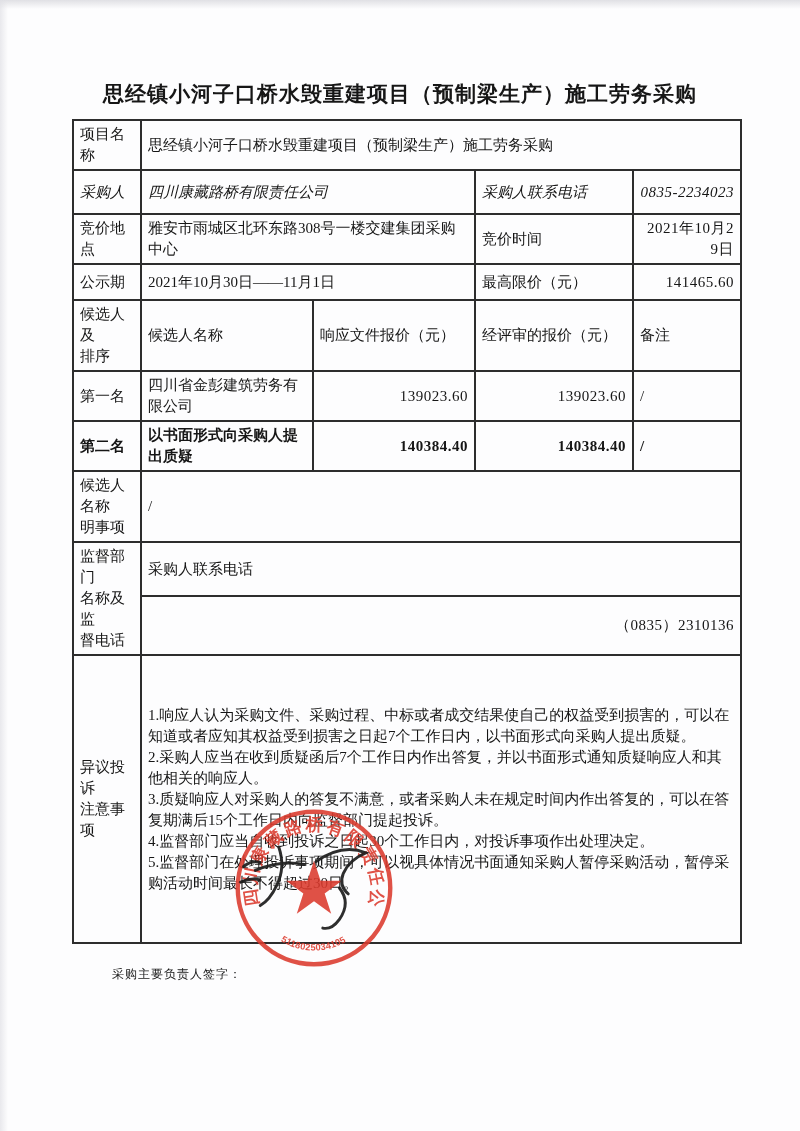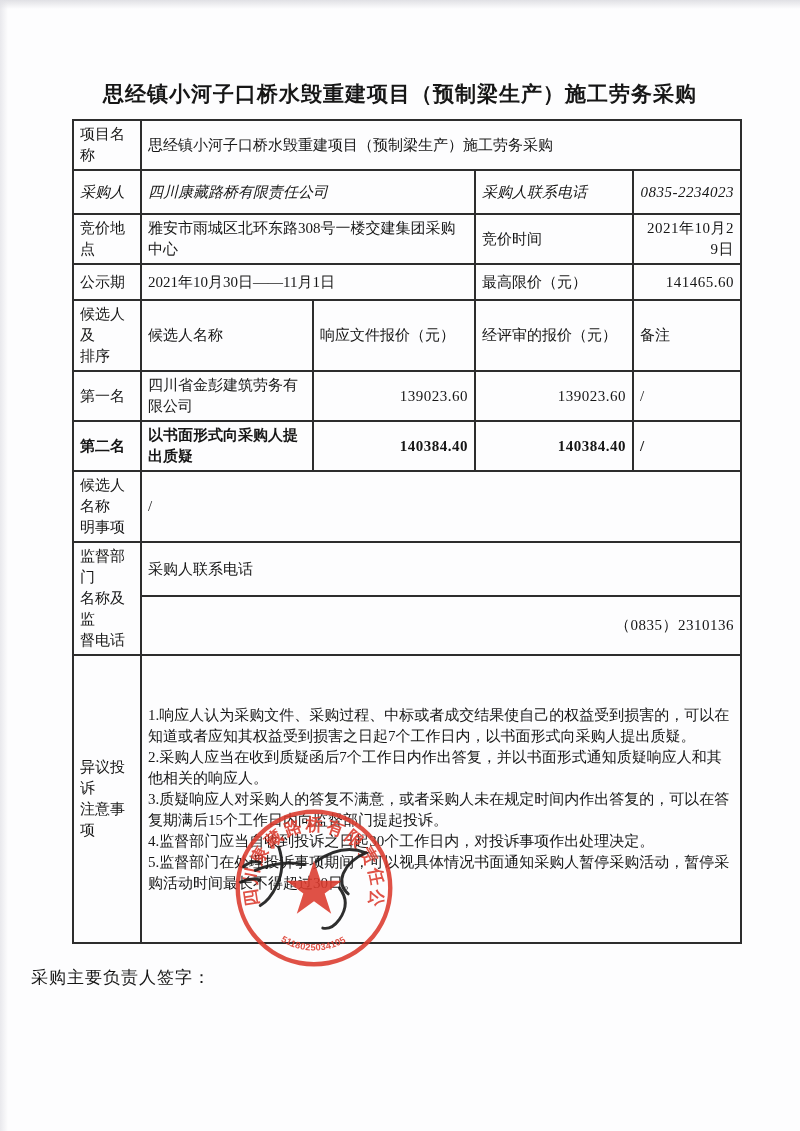--- a/index.html
+++ b/index.html
@@ -53,22 +53,22 @@
   tr.r-cand2{height:40px;font-weight:bold;}
   tr.r-other{height:42px;}
   tr.r-sup1{height:42px;}
   tr.r-sup2{height:46px;}
   tr.r-notice{height:288px;}
   .slash{font-size:17px;}
   .notice-cell{padding:10px 12px 10px 10px;line-height:1.52;margin-left:40px;}
   .notice-cell div{margin:0;}
 
   .signature-row{
-    margin:22px 0 0 31px;
-    font-size:17px;
+    margin:22px 0 0 112px;
+    font-size:12px;
     letter-spacing:1px;
   }
 
   .stamp{
     position:absolute;
     left:226px;top:800px;
     width:176px;height:176px;
     z-index:5;
   }
 </style>

